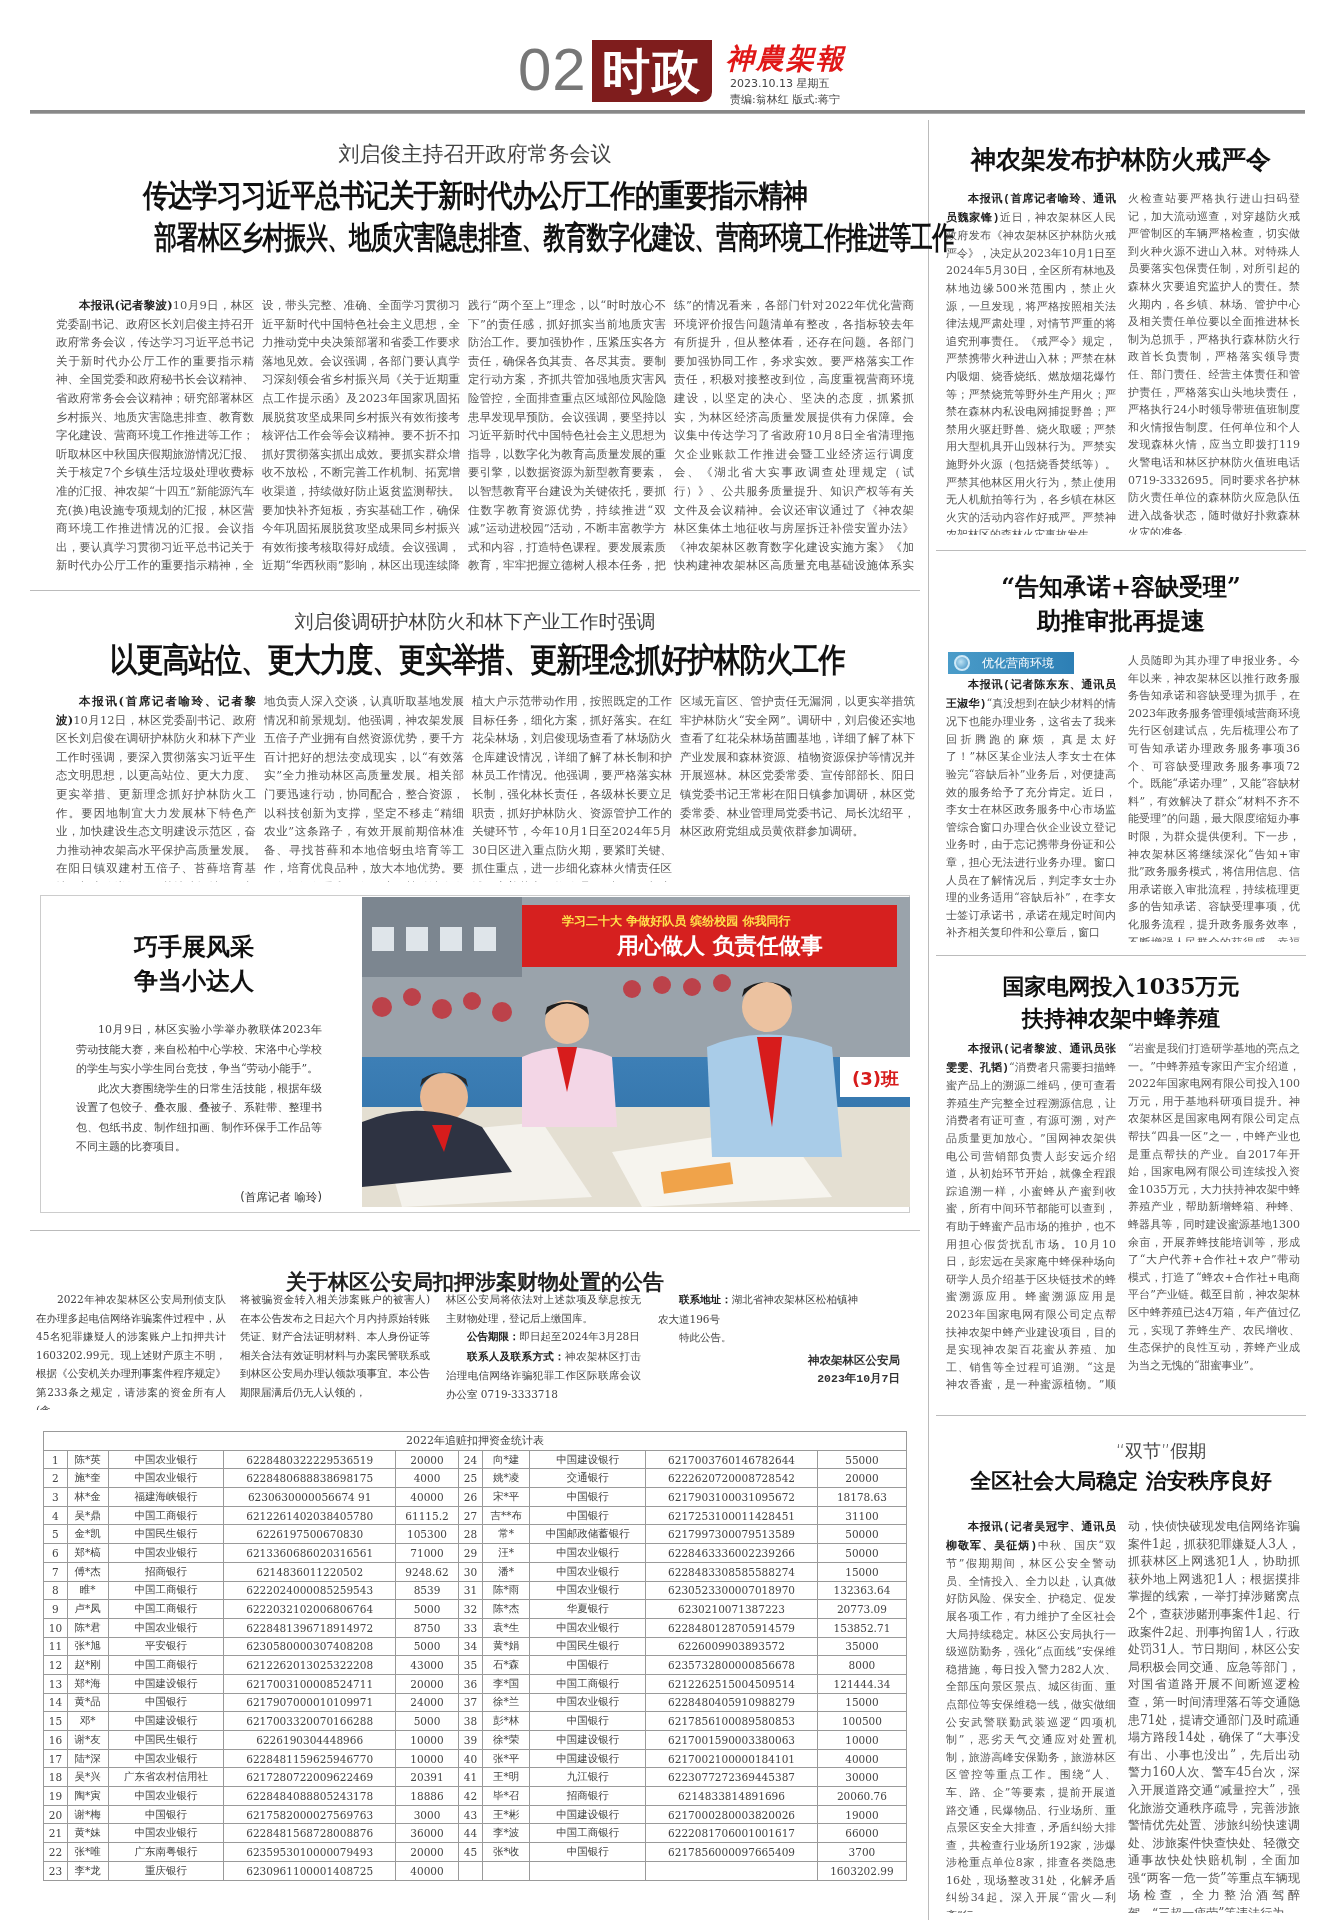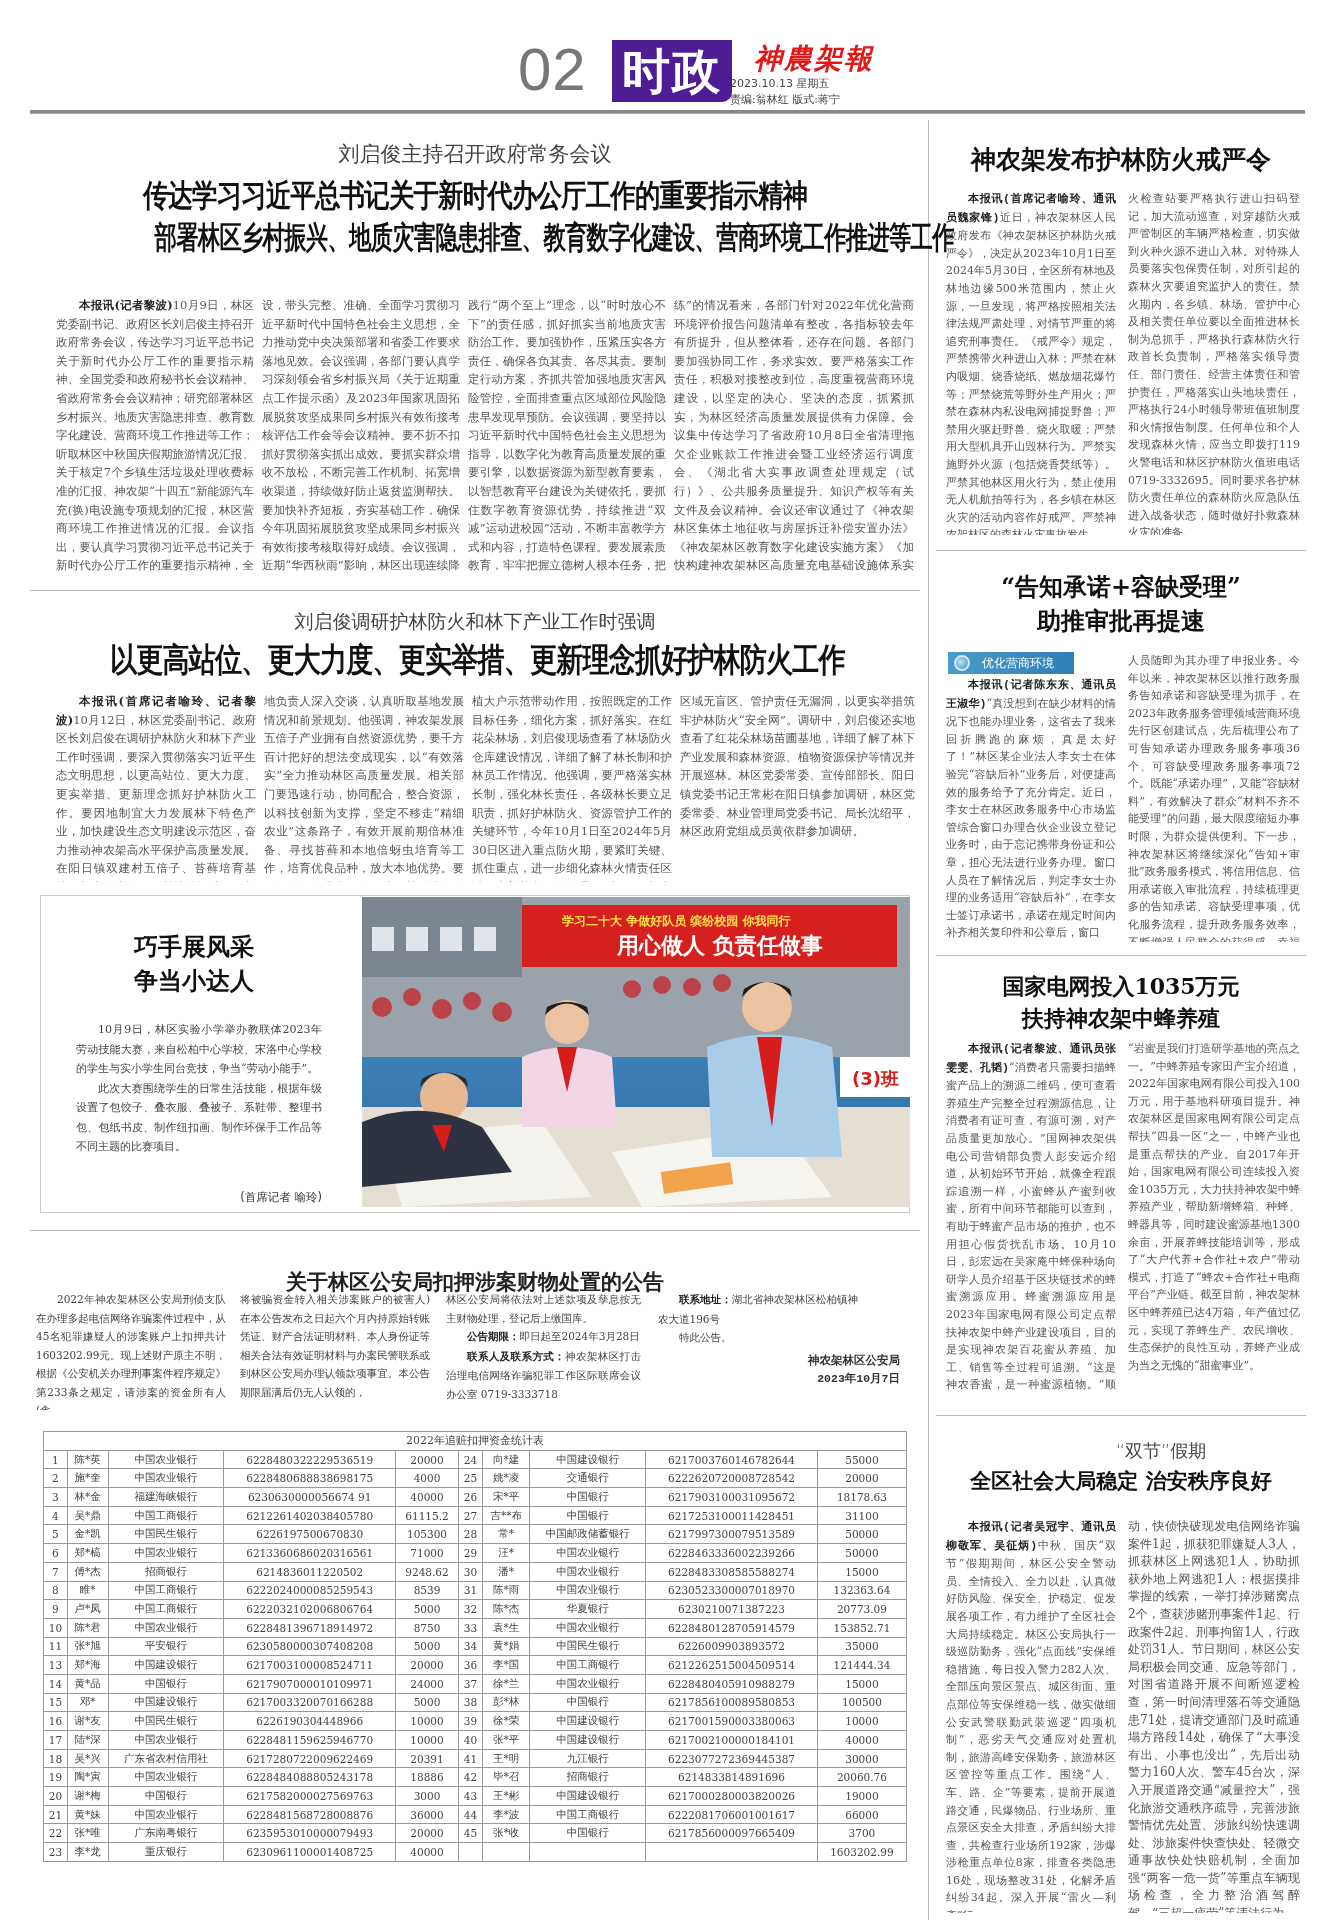--- a/index.html
+++ b/index.html
@@ -4,22 +4,22 @@
 <style>
   * { box-sizing: border-box; margin: 0; padding: 0; }
   html, body { width: 1330px; height: 1932px; background: #ffffff; overflow: hidden; }
   body { font-family: "DejaVu Serif", serif; color: #333; position: relative; }
   .abs { position: absolute; }
   .sans { font-family: Liberation Mono, monospace; }
 
   
   #masthead { left: 0; top: 0; width: 1330px; height: 112px; }
   #page-num { left: 518px; top: 40px; font-family: "Liberation Sans", sans-serif; font-size: 60px; color: #777; letter-spacing: 1px; line-height: 60px; }
-  #section-box { left: 592px; top: 40px; width: 120px; height: 62px; background: #4c1d95; border-radius: 0 0 10px 0; color: #fff; font-family: "DejaVu Serif", serif; font-weight: bold; font-size: 48px; line-height: 62px; text-align: center; letter-spacing: 2px; margin-left: 20px; }
-  #paper-name { left: 726px; top: 40px; color: #e01818; font-family: "DejaVu Serif", serif; font-weight: bold; font-style: italic; font-size: 28px; letter-spacing: 2px; margin-left: 28px; }
+  #section-box { left: 592px; top: 40px; width: 120px; height: 62px; background: #7f1d1d; border-radius: 0 0 10px 0; color: #fff; font-family: "DejaVu Serif", serif; font-weight: bold; font-size: 48px; line-height: 62px; text-align: center; letter-spacing: 2px; }
+  #paper-name { left: 726px; top: 40px; color: #e01818; font-family: "DejaVu Serif", serif; font-weight: bold; font-style: italic; font-size: 28px; letter-spacing: 2px; }
   #issue-date { left: 730px; top: 76px; font-size: 11px; color: #444; font-family: "DejaVu Sans", sans-serif; }
   #editors { left: 730px; top: 92px; font-size: 11px; color: #444; font-family: "DejaVu Sans", sans-serif; }
   #mast-rule { left: 30px; top: 110px; width: 1275px; height: 4px; border-top: 3px solid #888; border-bottom: 1px solid #aaa; }
 
   
   .vrule { width: 1px; background: #bbb; }
   .hrule { height: 1px; background: #bbb; }
 
   
   .kicker { font-family: "DejaVu Sans", sans-serif; color: #444; text-align: center; font-weight: 300; }
@@ -314,20 +314,32 @@
         <td>平安银行</td>
         <td>6230580000307408208</td>
         <td>5000</td>
         <td>34</td>
         <td>黄*娟</td>
         <td>中国民生银行</td>
         <td>6226009903893572</td>
         <td>35000</td>
       </tr>
       <tr>
+        <td>12</td>
+        <td>赵*刚</td>
+        <td>中国工商银行</td>
+        <td>6212262013025322208</td>
+        <td>43000</td>
+        <td>35</td>
+        <td>石*森</td>
+        <td>中国银行</td>
+        <td>6235732800000856678</td>
+        <td>8000</td>
+      </tr>
+      <tr>
         <td>13</td>
         <td>郑*海</td>
         <td>中国建设银行</td>
         <td>6217003100008524711</td>
         <td>20000</td>
         <td>36</td>
         <td>李*国</td>
         <td>中国工商银行</td>
         <td>6212262515004509514</td>
         <td>121444.34</td>

